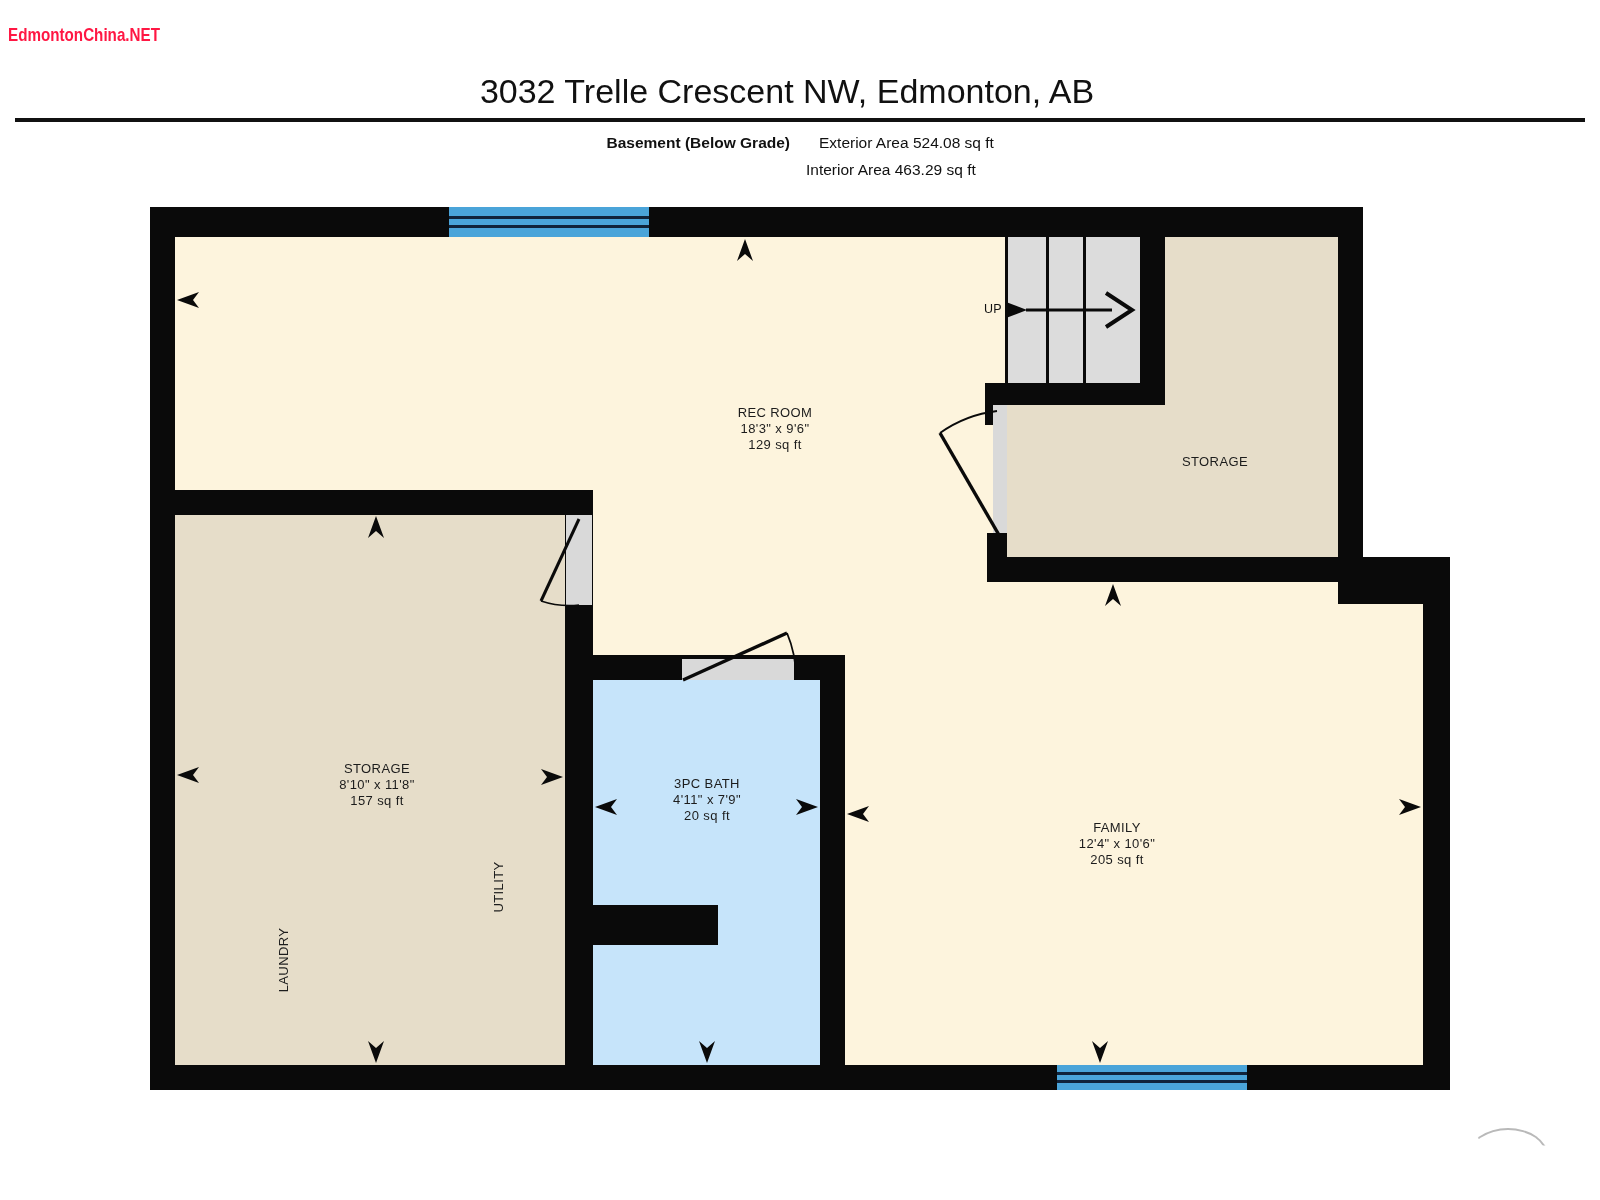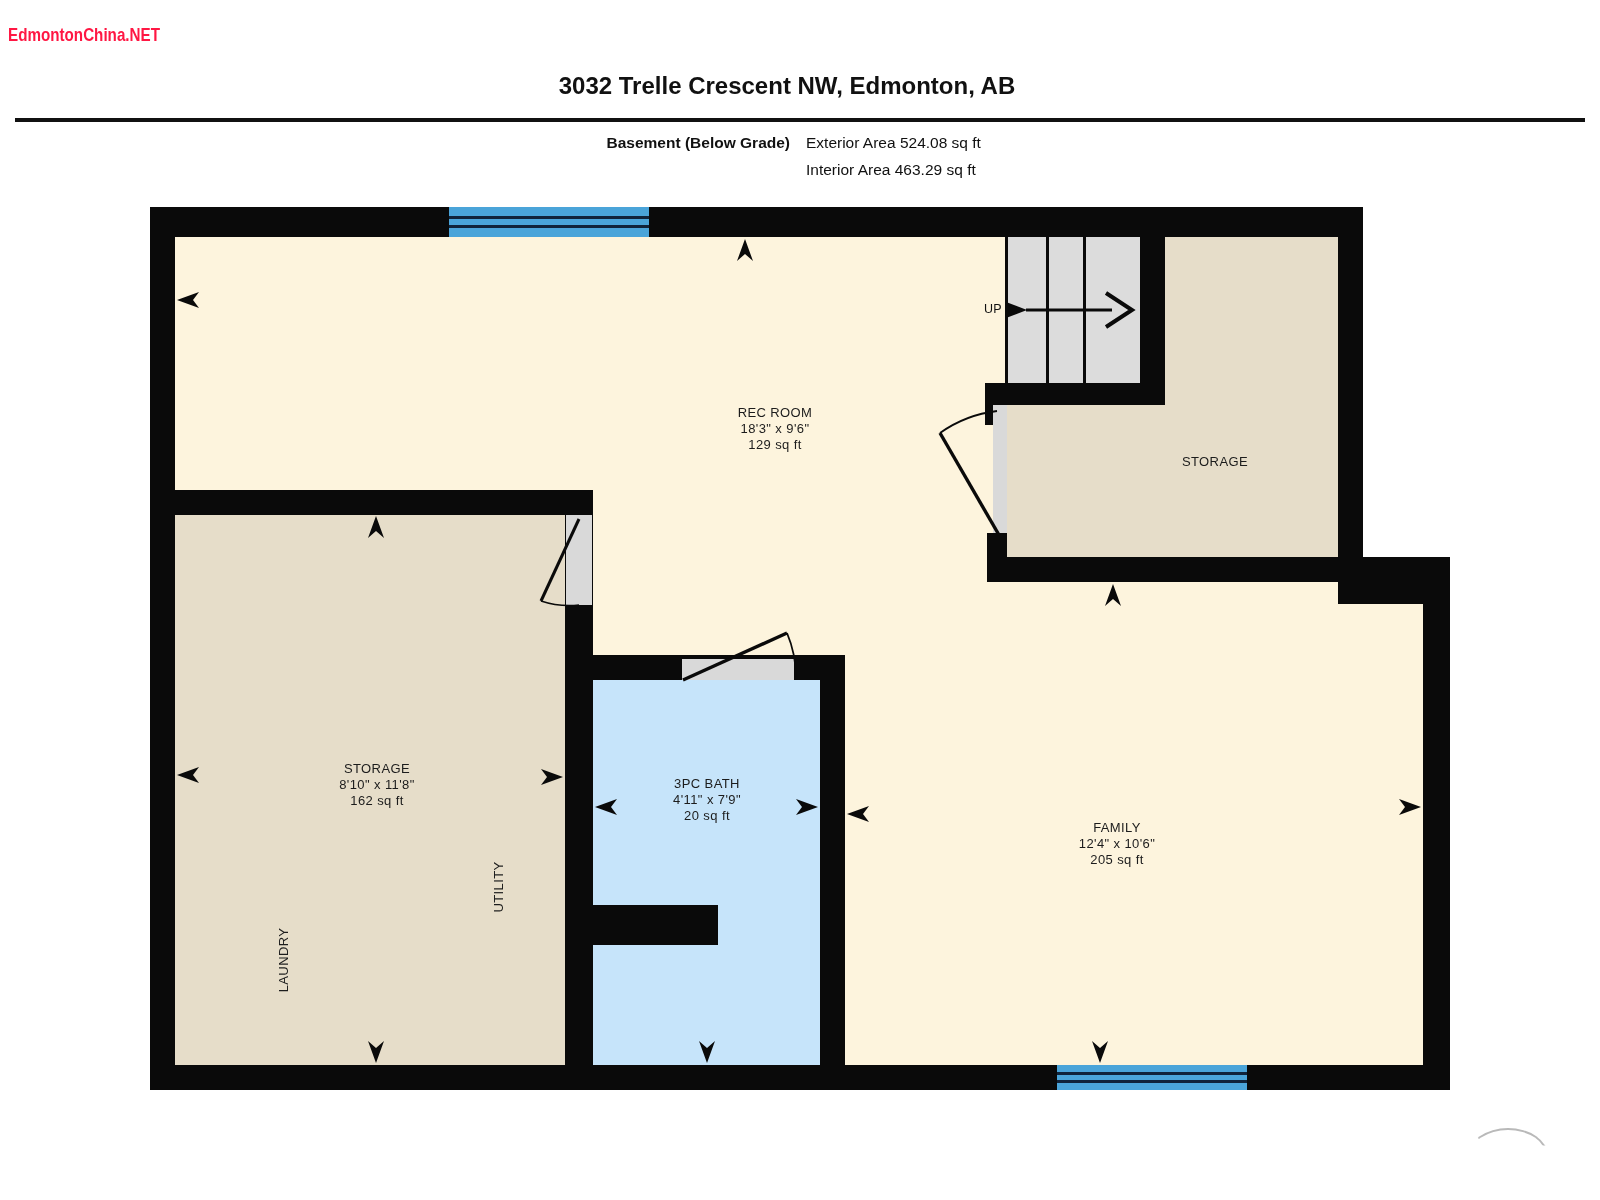--- a/index.html
+++ b/index.html
@@ -2,21 +2,21 @@
 <html><head>
 <meta charset="utf-8">
 <style>
   html,body{margin:0;padding:0;background:#ffffff;}
   .page{position:relative;width:1600px;height:1200px;background:#ffffff;overflow:hidden;
         font-family:"Liberation Sans","DejaVu Sans",sans-serif;}
   
   .watermark{position:absolute;left:8px;top:24px;font-size:19px;font-weight:bold;
              color:#ff1743;transform:scaleX(.8);transform-origin:left center;white-space:nowrap;}
   .title{position:absolute;left:0;top:72px;width:1574px;text-align:center;
-         font-size:24px;font-weight:bold;color:#111;}
+         font-size:34px;font-weight:normal;color:#111;}
   .rule{position:absolute;left:15px;top:118px;width:1570px;height:4px;background:#111;}
   .sub-label{position:absolute;left:440px;top:134px;width:350px;text-align:right;
              font-size:15.5px;font-weight:bold;color:#111;}
   .sub-area{position:absolute;left:806px;font-size:15.5px;color:#111;}
   
   .plan{position:absolute;left:150px;top:207px;width:1300px;height:883px;}
   .wall{position:absolute;background:#0a0a0a;}
   .cream{position:absolute;background:#fdf4dd;}
   .tan{position:absolute;background:#e6ddc9;}
   .bathblue{position:absolute;background:#c6e4fa;}
@@ -38,21 +38,21 @@
 </style>
 </head>
 <body>
 
 <div class="page">
 
   <div class="watermark">EdmontonChina.NET</div>
   <div class="title">3032 Trelle Crescent NW, Edmonton, AB</div>
   <div class="rule"></div>
   <div class="sub-label">Basement (Below Grade)</div>
-  <div class="sub-area" style="top:134px;">Exterior Area 524.08 sq ft</div>
+  <div class="sub-area" style="top:134px;margin-left:13px;">Exterior Area 524.08 sq ft</div>
   <div class="sub-area" style="top:161px;">Interior Area 463.29 sq ft</div>
 
   <div class="plan">
 
     <div class="wall" style="left:0;top:0;width:1213px;height:883px;"></div>
     <div class="wall" style="left:1213px;top:350px;width:87px;height:533px;"></div>
 
     <div class="cream" style="left:25px;top:30px;width:1163px;height:828px;"></div>
     <div class="cream" style="left:1188px;top:393px;width:85px;height:465px;"></div>
     <div class="tan" style="left:25px;top:306px;width:390px;height:552px;"></div>
@@ -124,21 +124,21 @@
       <div>REC ROOM</div>
       <div>18'3" x 9'6"</div>
       <div>129 sq ft</div>
     </div>
     <div class="room-label" style="left:1065px;top:255px;">
       <div>STORAGE</div>
     </div>
     <div class="room-label" style="left:227px;top:578px;">
       <div>STORAGE</div>
       <div>8'10" x 11'8"</div>
-      <div>162 sq ft</div>
+      <div>157 sq ft</div>
     </div>
     <div class="room-label" style="left:557px;top:593px;">
       <div>3PC BATH</div>
       <div>4'11" x 7'9"</div>
       <div>20 sq ft</div>
     </div>
     <div class="room-label" style="left:967px;top:637px;">
       <div>FAMILY</div>
       <div>12'4" x 10'6"</div>
       <div>205 sq ft</div>

